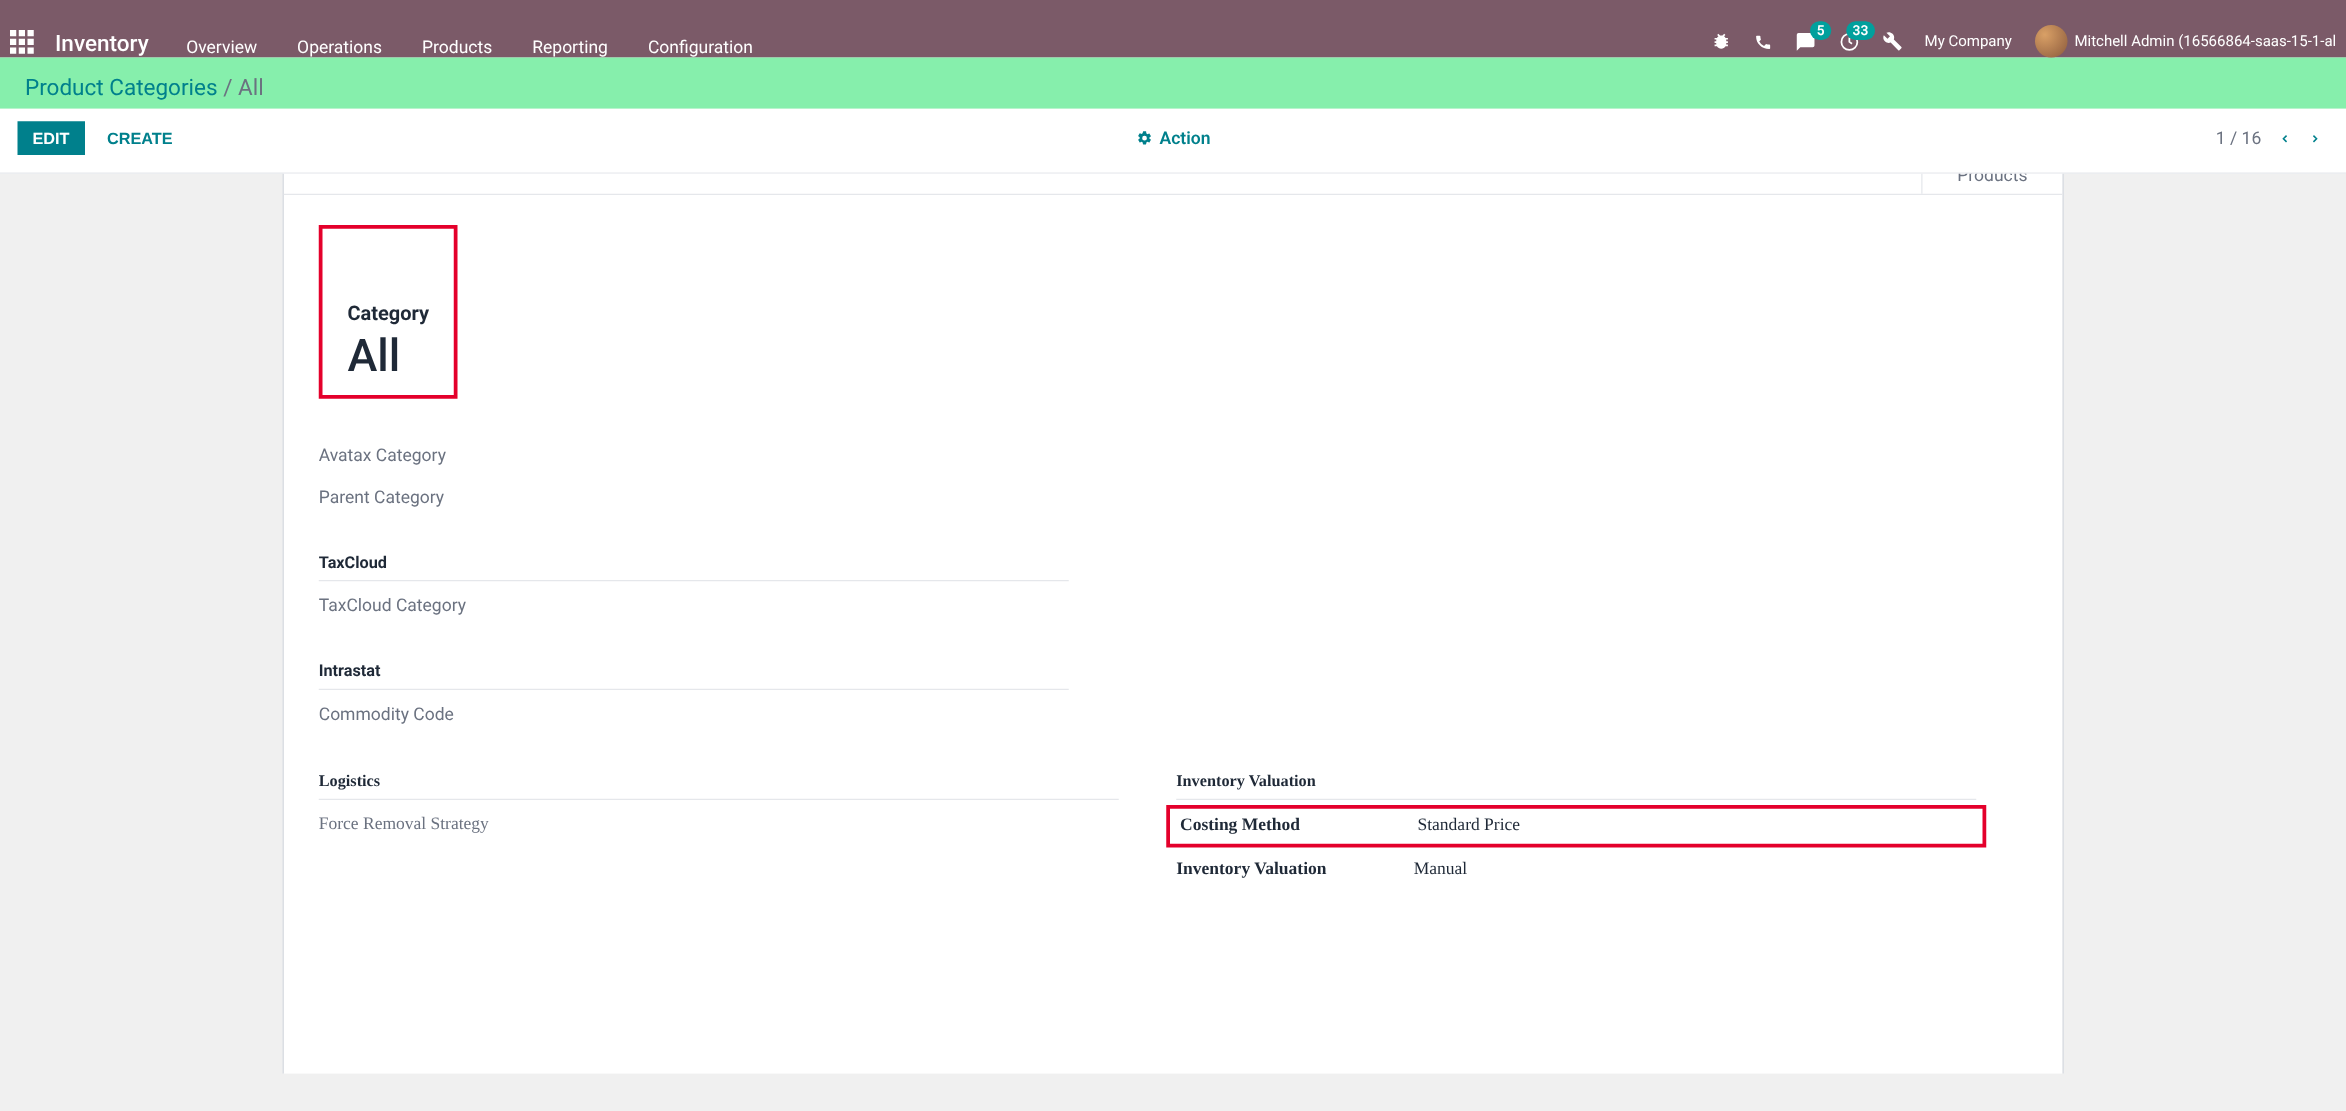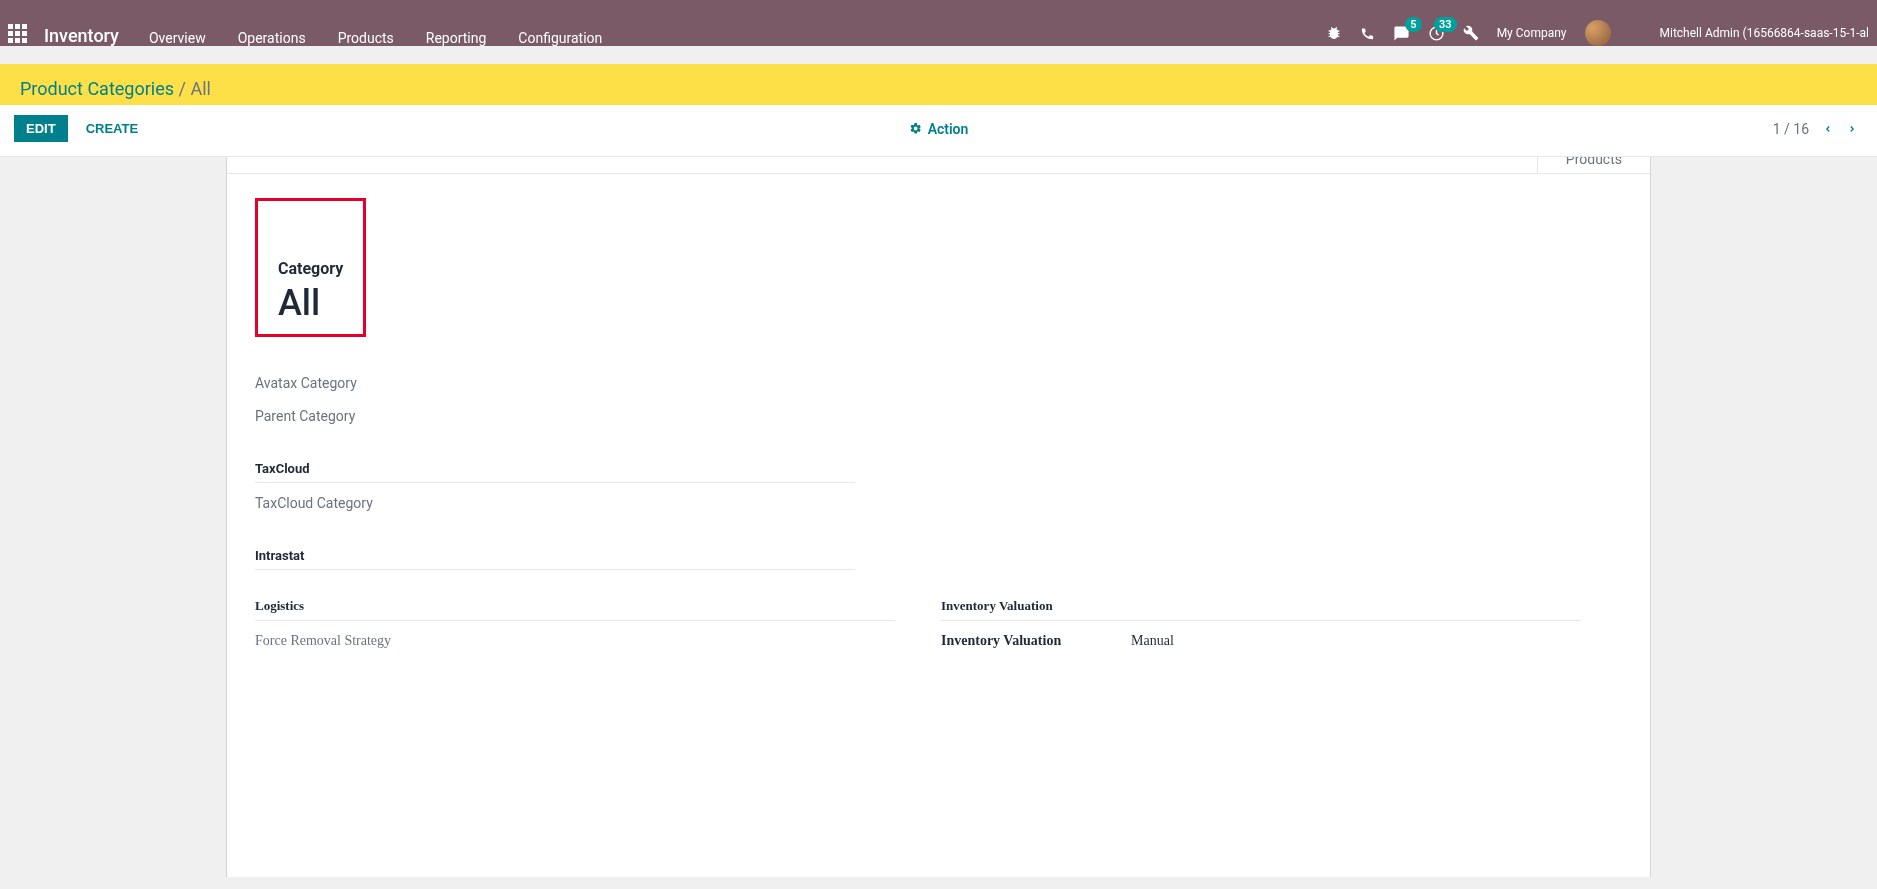--- a/index.html
+++ b/index.html
@@ -14,21 +14,21 @@
   .navlinks a { color: #fff; text-decoration: none; font-size: 14px; }
   .topnav-right { margin-left: auto; display: flex; align-items: center; gap: 18px; }
   .icon-btn { position: relative; display: flex; align-items: center; cursor: pointer; }
   .badge { position: absolute; top: -8px; right: -12px; background: #00A09D; color:#fff; font-size: 11px; border-radius: 10px; padding: 1px 5px; font-weight:600; }
   .avatar { width: 26px; height: 26px; border-radius: 50%; background: radial-gradient(circle at 30% 30%, #d9a066, #8b5a3c); margin-right: 6px; }
   .company, .user { color: #fff; font-size: 12px; white-space: nowrap; }
   
   svg { display: block; }
   
   
-  .breadcrumb-row { background: #fde047; padding: 14px 20px 6px 20px; margin-top: 18px; }
+  .breadcrumb-row { background: #86efac; padding: 14px 20px 6px 20px; }
   .breadcrumb { font-size: 18px; }
   .breadcrumb a { color: #00808C; text-decoration: none; }
   .breadcrumb .sep, .breadcrumb .current { color: #6b7280; }
   
   
   .control-row { background: #fff; display: flex; align-items: center; padding: 10px 20px 14px 20px; border-bottom: 1px solid #e5e7eb; }
   .btn { font-size: 13px; font-weight: 600; padding: 6px 12px; border: none; cursor: pointer; }
   .btn-primary { background: #00808C; color: #fff; }
   .btn-secondary { background: transparent; color: #00808C; margin-left: 6px; }
   .action-btn { margin-left: auto; margin-right: auto; color: #00808C; font-weight: 600; font-size: 14px; display: flex; align-items: center; gap: 6px; cursor:pointer; position: absolute; left: 50%; transform: translateX(-50%); }
@@ -112,21 +112,21 @@
           <path d="M12 7v5l3 2"></path>
         </svg>
       <span class="badge">33</span>
     </div>
     <div class="icon-btn">
       <svg width="16" height="16" viewBox="0 0 24 24" fill="#fff">
           <path d="M22.7 19l-9.1-9.1c.9-2.3.4-5-1.5-6.9-2-2-5-2.4-7.4-1.3L9 6 6 9 1.6 4.7C.4 7.1.9 10.1 2.9 12.1c1.9 1.9 4.6 2.4 6.9 1.5l9.1 9.1c.4.4 1 .4 1.4 0l2.3-2.3c.5-.4.5-1.1.1-1.4z"></path>
         </svg>
     </div>
     <div class="company">My Company</div>
-    <div style="display:flex;align-items:center;gap:43px;">
+    <div style="display:flex;align-items:center;">
       <div class="avatar"></div>
       <span class="user">Mitchell Admin (16566864-saas-15-1-al</span>
     </div>
   </div>
 </div>
 
 <div class="breadcrumb-row">
   <div class="breadcrumb">
     <a href="#">Product Categories</a>
     <span class="sep"> / </span>
@@ -178,32 +178,42 @@
           <div class="field-value"></div>
         </div>
 
         <div class="section-head">TaxCloud</div>
         <div class="field-row">
           <div class="field-label">TaxCloud Category</div>
           <div class="field-value"></div>
         </div>
 
         <div class="section-head">Intrastat</div>
+        <div class="field-row">
+          <div class="field-label">Commodity Code</div>
+          <div class="field-value"></div>
+        </div>
       </div>
       
       <div class="two-col">
         <div class="col">
           <div class="section-head" style="margin-top:0">Logistics</div>
           <div class="field-row">
             <div class="field-label">Force Removal Strategy</div>
             <div class="field-value"></div>
           </div>
         </div>
         <div class="col">
           <div class="section-head" style="margin-top:0">Inventory Valuation</div>
+          <div class="highlight-row">
+            <div class="hr-row">
+              <div class="hr-label">Costing Method</div>
+              <div class="hr-value">Standard Price</div>
+            </div>
+          </div>
           <div class="plain-row">
             <div class="hr-label">Inventory Valuation</div>
             <div class="hr-value">Manual</div>
           </div>
         </div>
       </div>
       
     </div>
   </div>
 </div>

